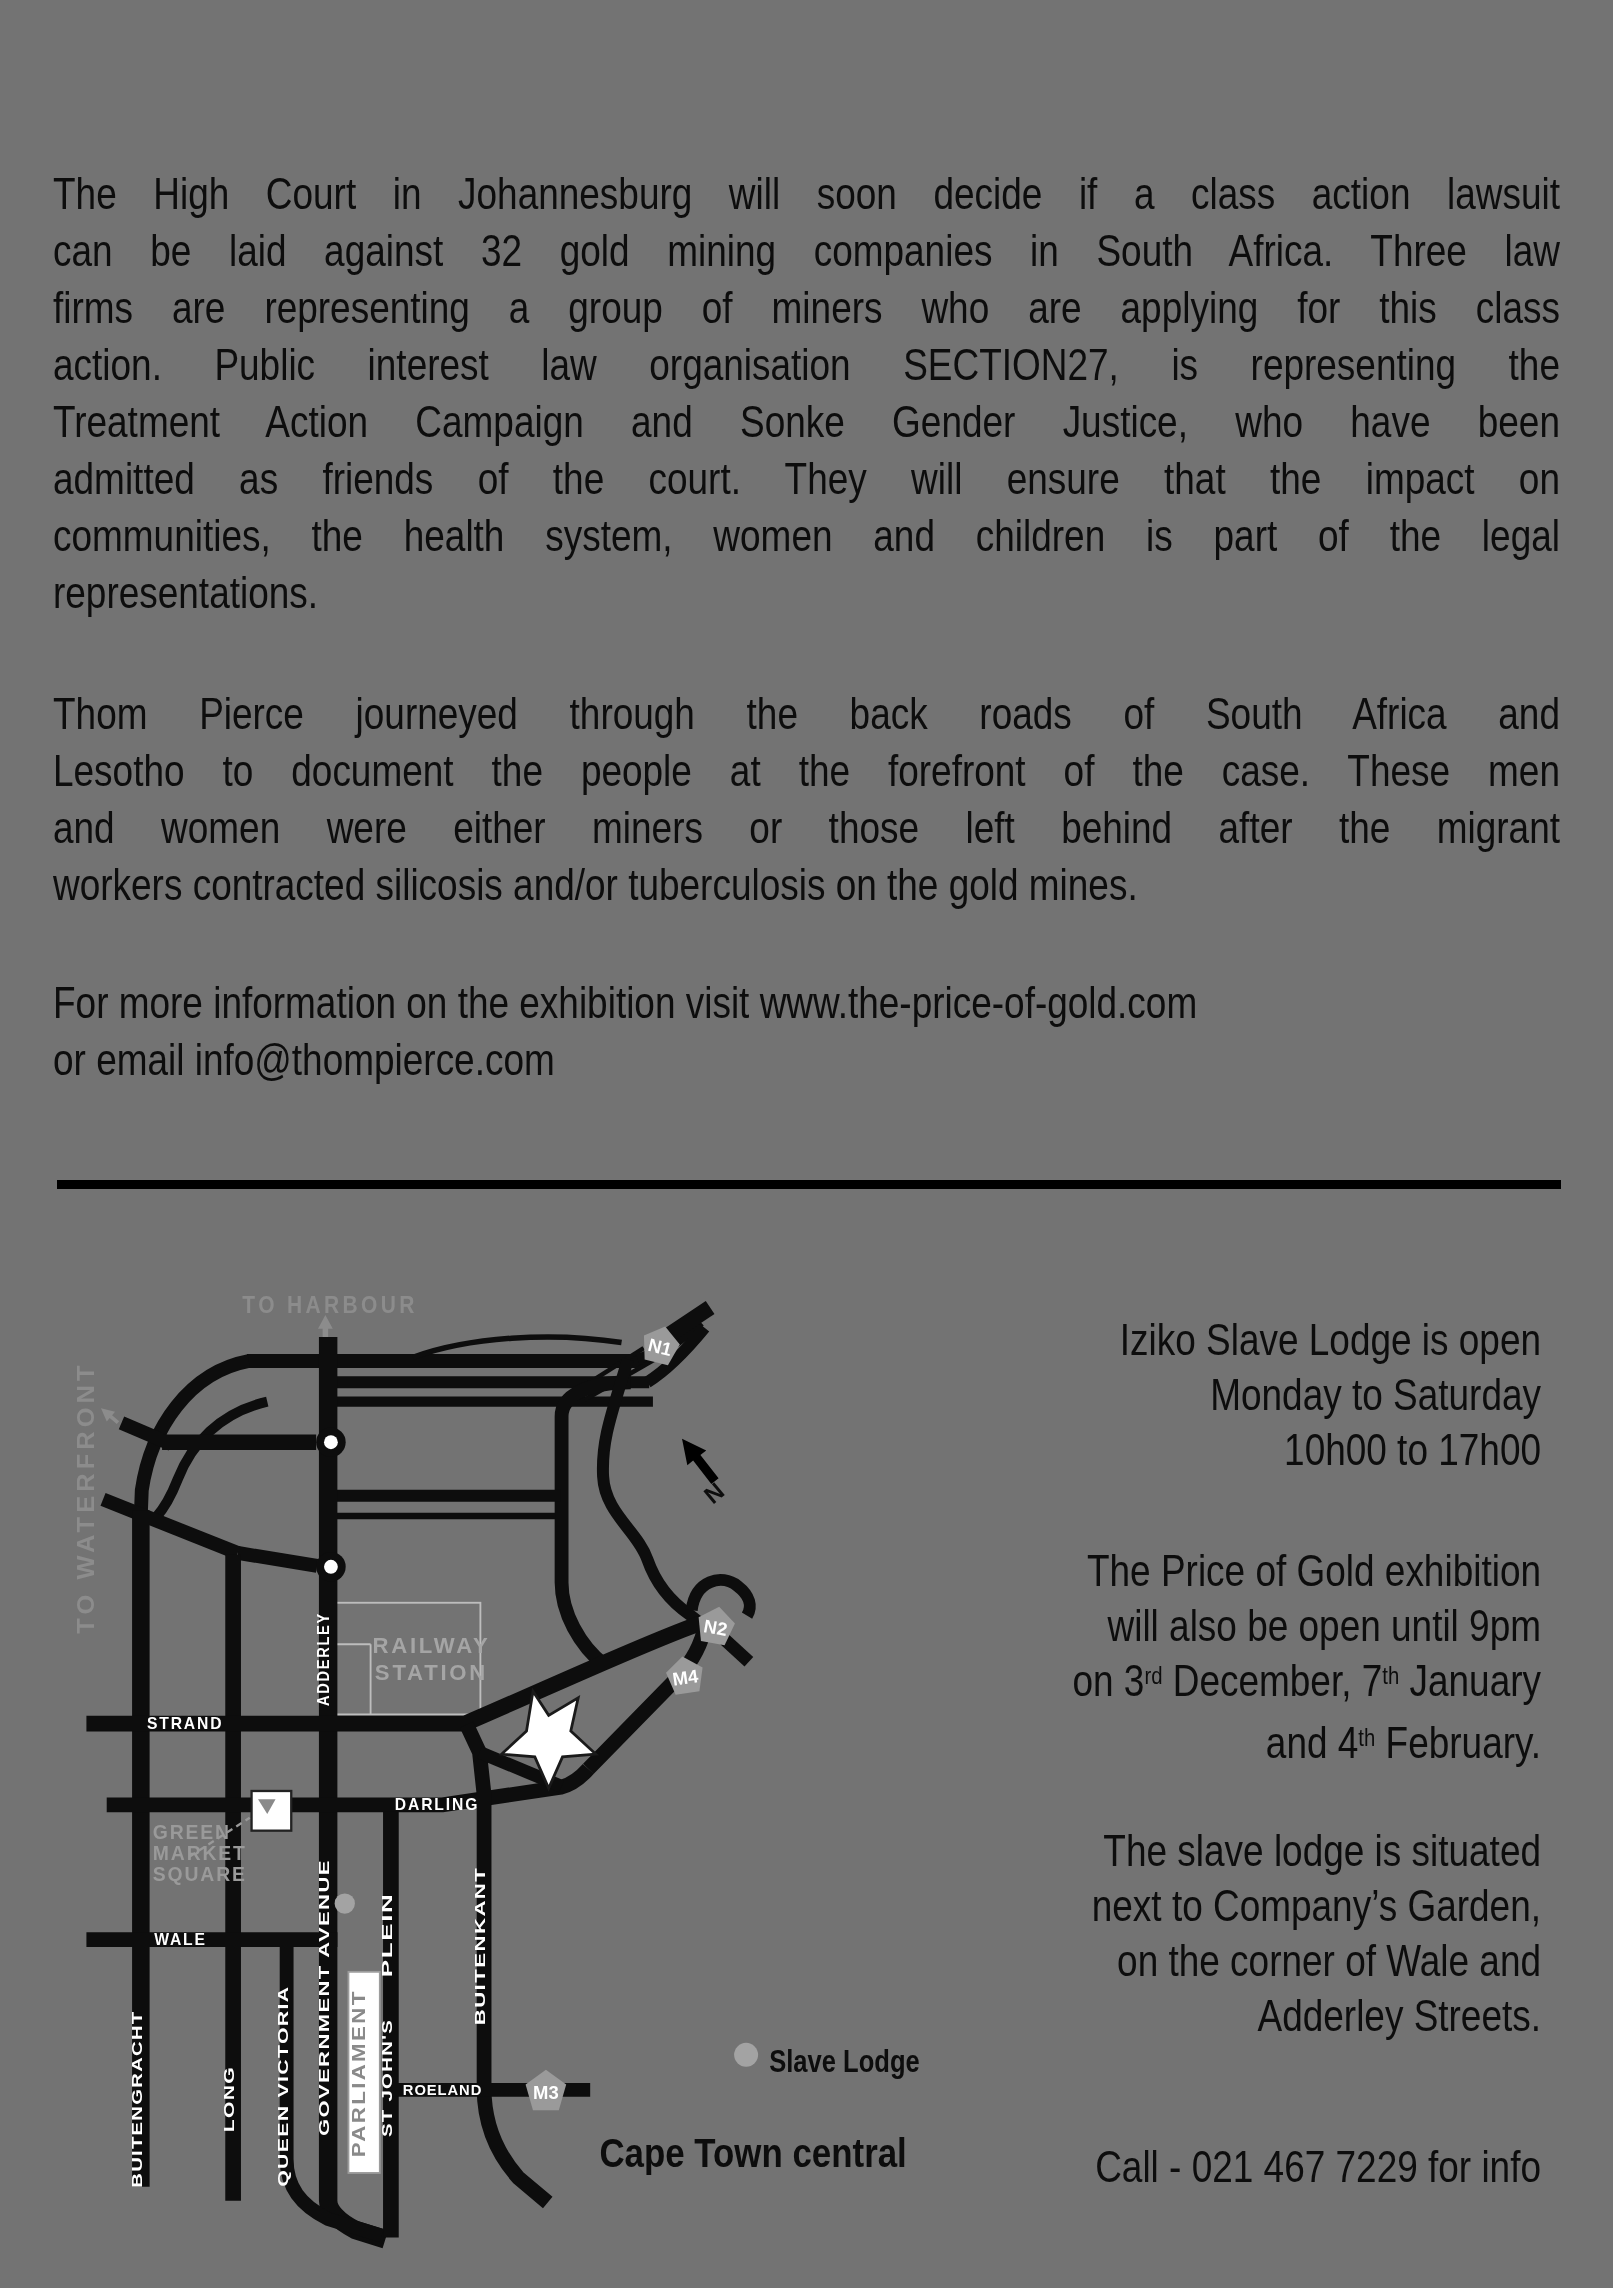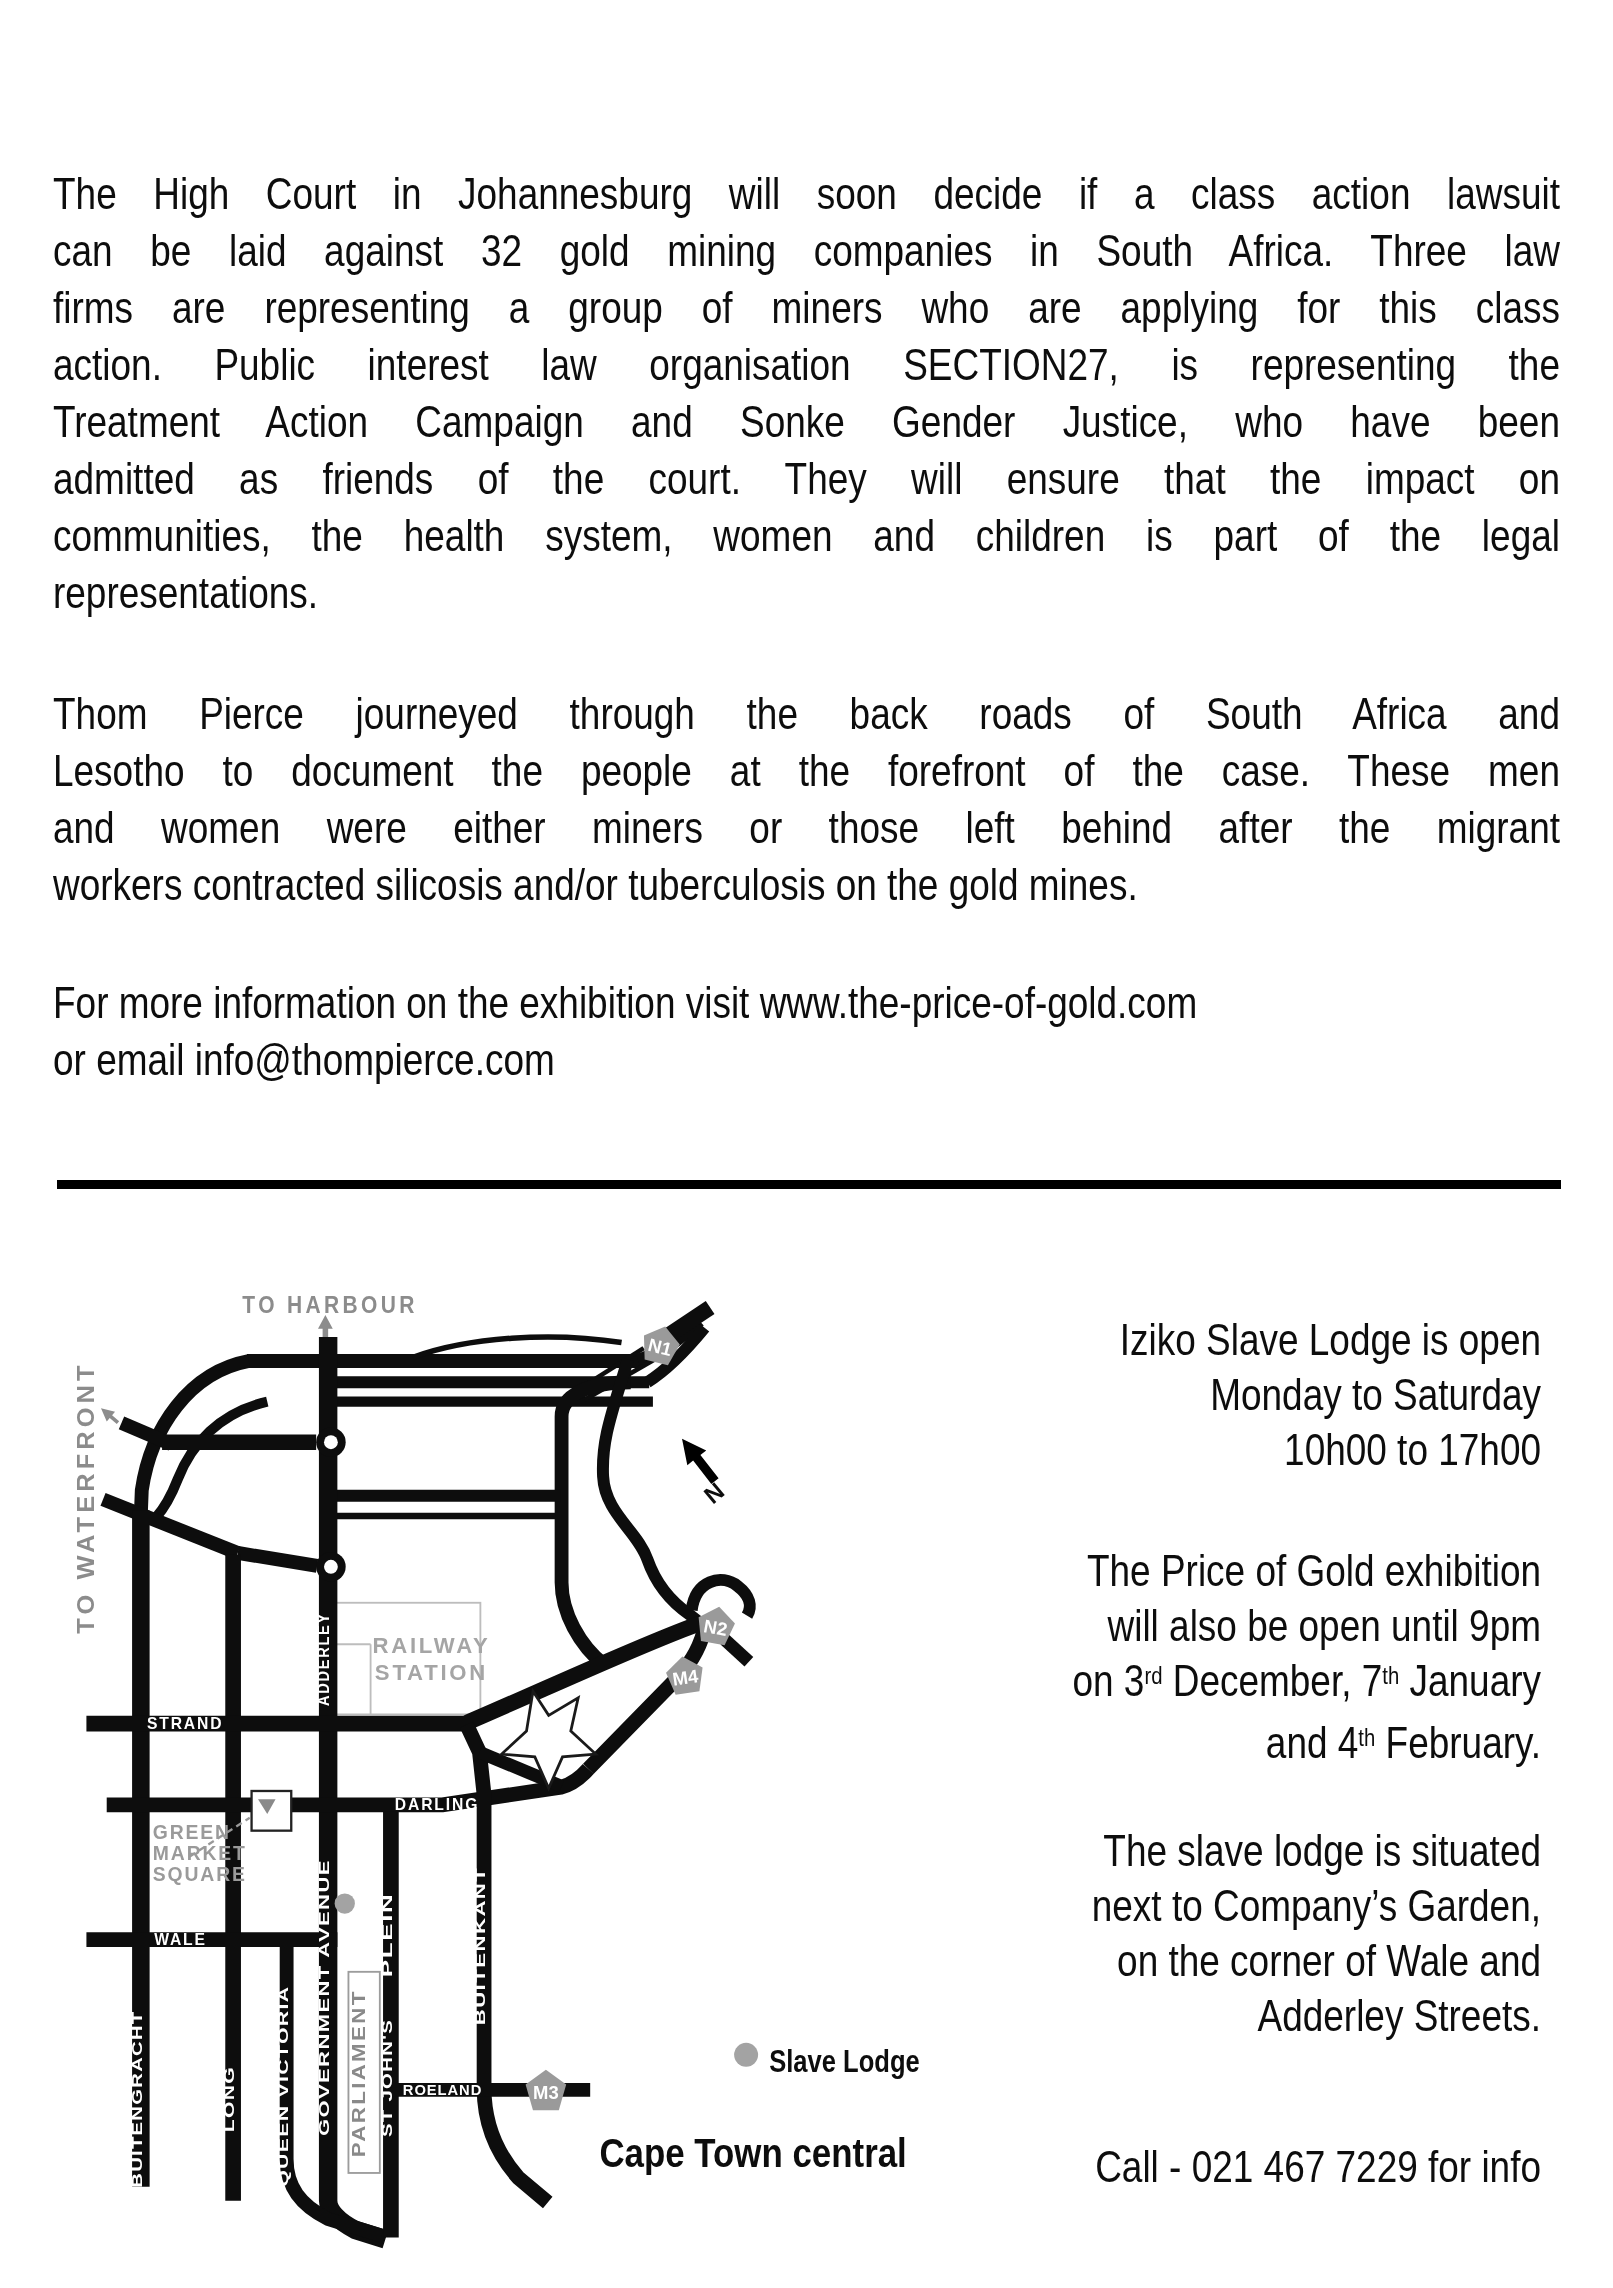--- a/index.html
+++ b/index.html
@@ -1,17 +1,17 @@
 <!DOCTYPE html>
 <html style="font-size:14.8px"><head>
 <meta charset="utf-8">
 <style>
   html,body { margin:0; padding:0; background:#e8e8e8; }
   .page {
-    position:relative; width:1613px; height:2289px; background:#ffffff;
+    position:relative; width:1613px; height:2289px; background:#737373;
     font-family:"Liberation Sans", sans-serif; color:#111; overflow:hidden;
   }
   
   .para {
     position:absolute; left:53px; width:1794px;
     transform:scaleX(0.84); transform-origin:0 0;
     font-size:44px; line-height:57px; color:#0d0d0d;
   }
   .para .line { text-align:justify; text-align-last:justify; }
   .para .line:last-child { text-align-last:auto; }

